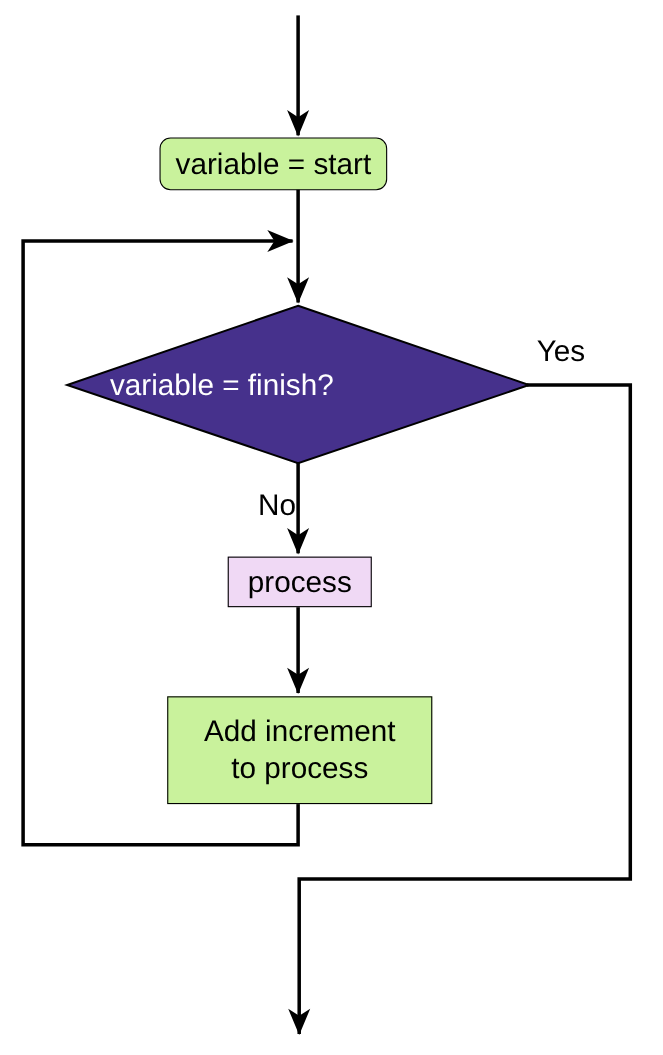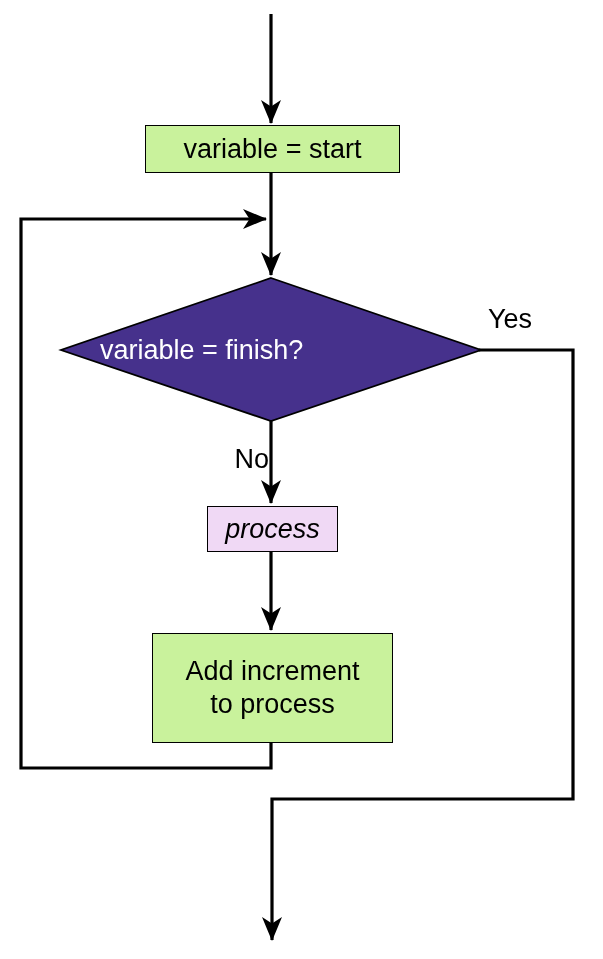--- a/index.html
+++ b/index.html
@@ -38,24 +38,24 @@
     box-sizing: border-box;
     border: 1.8px solid var(--line, #000000);
     display: flex;
     align-items: center;
     justify-content: center;
     text-align: center;
     font-size: 27px;
     color: var(--text-dark, #000000);
   }
   .node.green { background: var(--node-green, #c9f29c); }
-  .node.pink  { background: var(--node-pink, #f0d9f5); font-style: italic; }
-  .node-start     { left: 145px; top: 125px; width: 255px; height: 48px; }
+  .node.pink  { background: var(--node-pink, #f0d9f5); }
+  .node-start     { left: 145px; top: 125px; width: 207px; height: 48px; border-radius: 10px; }
   .node-process   { left: 207px; top: 506px; width: 131px; height: 46px; }
-  .node-increment { left: 152px; top: 633px; width: 241px; height: 110px;
+  .node-increment { left: 152px; top: 633px; width: 241px; height: 98px;
                     flex-direction: column; line-height: 33px; }
   .diamond-label {
     position: absolute;
     left: 100px; top: 332px; width: 343px; height: 36px;
     line-height: 36px;
     text-align: left;
     font-size: 27px;
     color: var(--text-light, #ffffff);
   }
   .branch-label {

